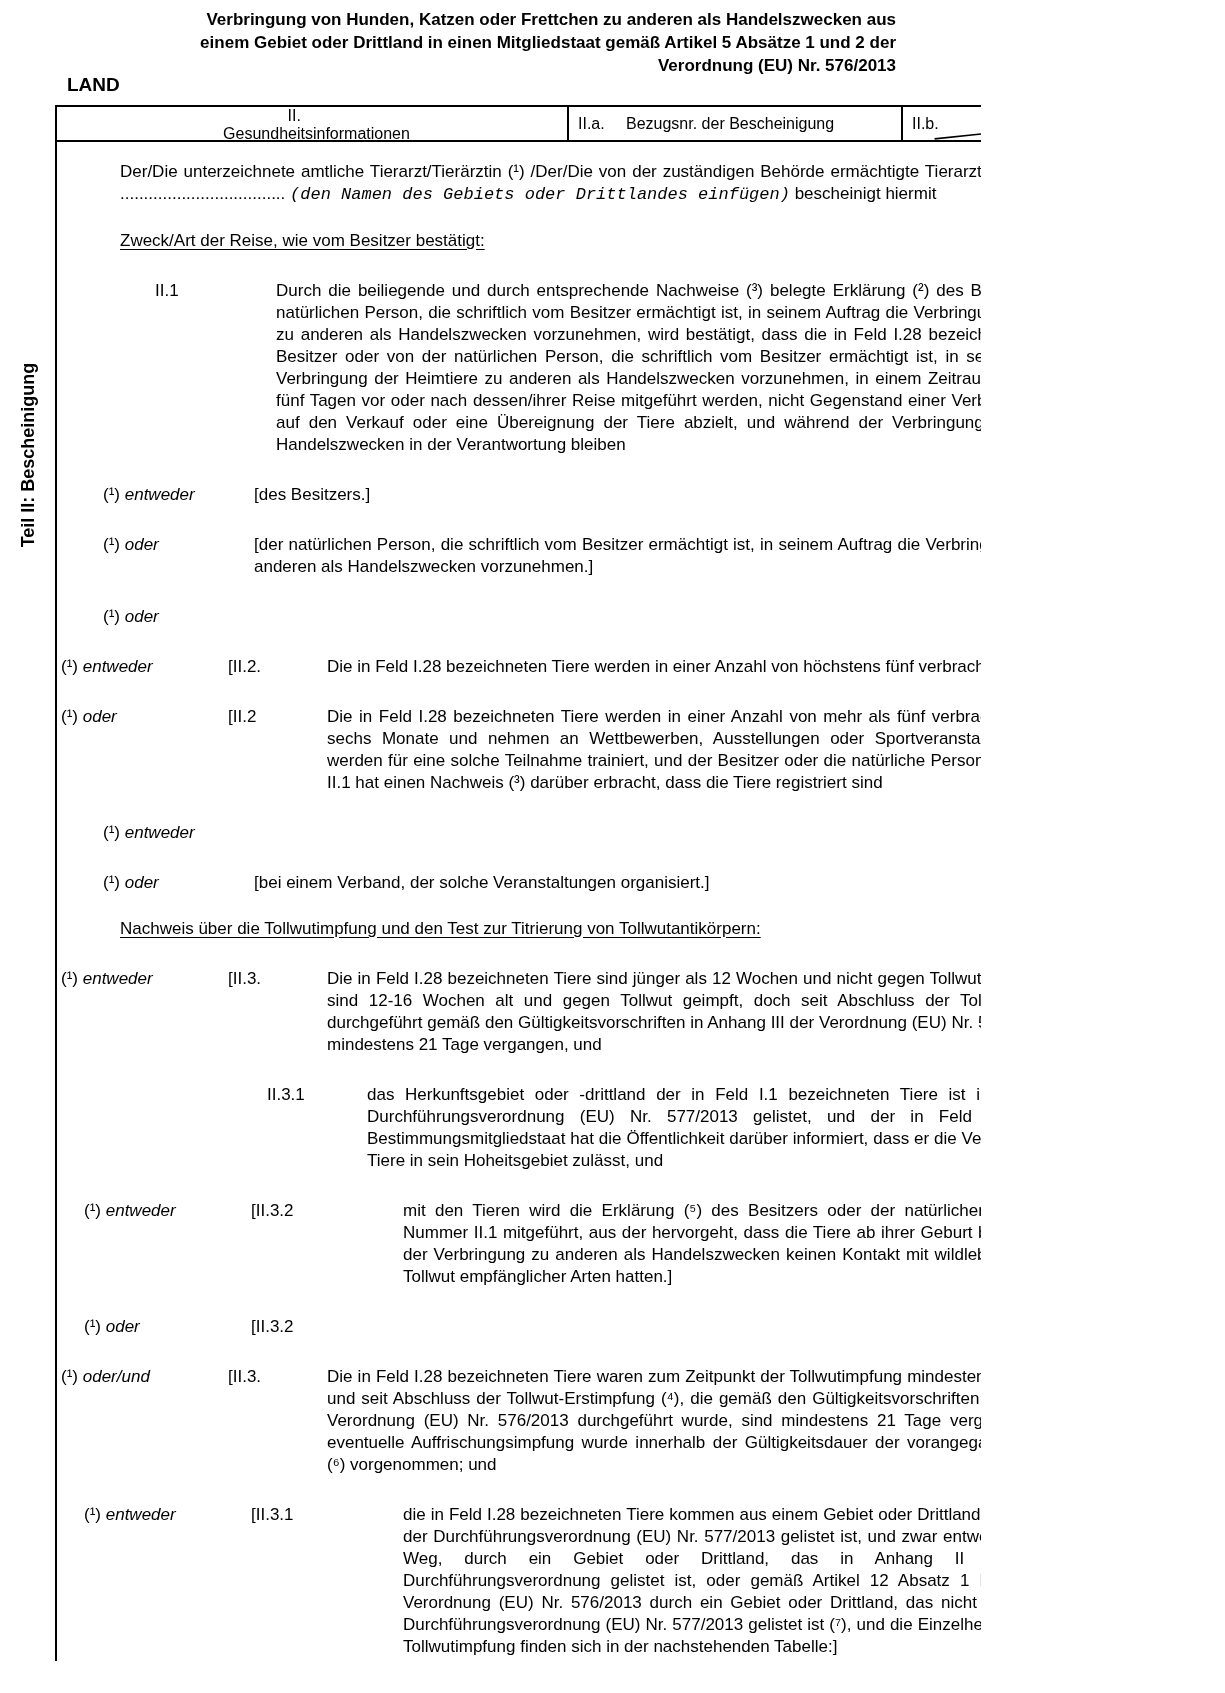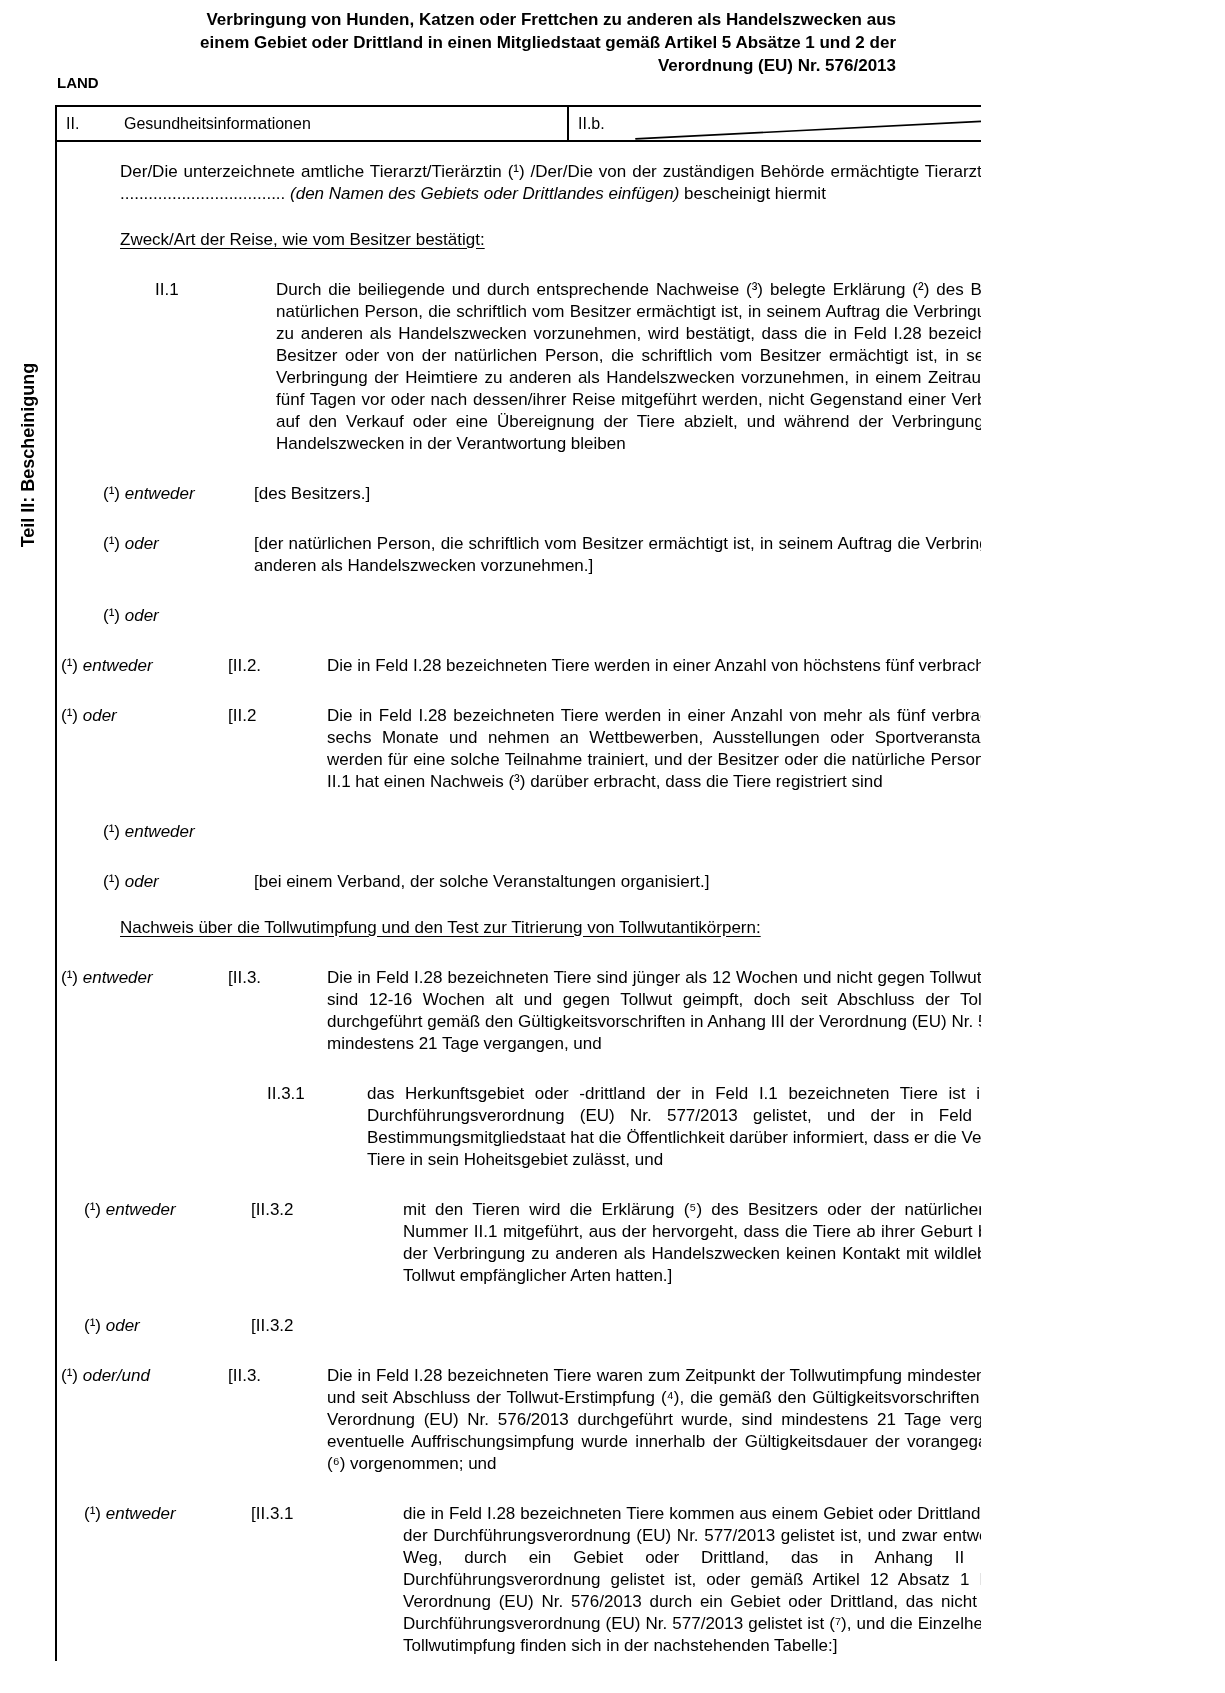--- a/index.html
+++ b/index.html
@@ -18,24 +18,24 @@
     top: 8px;
     right: 85px;
     width: 740px;
     text-align: right;
     font-weight: bold;
     font-size: 17px;
     line-height: 23px;
   }
   .country-label {
     position: absolute;
-    left: 57px;
+    left: 67px;
     top: 74px;
     font-weight: bold;
-    font-size: 15px;
+    font-size: 19px;
   }
   .sidebar-label {
     position: absolute;
     left: 28px;
     top: 455px;
     transform: translate(-50%, -50%) rotate(-90deg);
     transform-origin: center center;
     font-weight: bold;
     font-size: 18px;
     white-space: nowrap;
@@ -50,21 +50,21 @@
     border-right: 2px solid #000;
     border-top: 2px solid #000;
   }
   .head-row {
     display: flex;
     height: 35px;
     border-bottom: 2px solid #000;
     font-size: 16px;
   }
   .head-cell { display: flex; align-items: center; padding-left: 9px; }
-  .cell-1 { width: 510px; }
+  .cell-1 { width: 510px; flex-direction: column; }
   .cell-2 { width: 334px; border-left: 2px solid #000; }
   .cell-3 { flex: 1; border-left: 2px solid #000; position: relative; }
   .cell-no { display: inline-block; }
   .cell-1 .cell-no { width: 58px; }
   .cell-2 .cell-no { width: 48px; }
   .cell-3 .cell-no { position: relative; z-index: 2; }
   .diag-svg { position: absolute; left: 0; top: 0; width: 100%; height: 100%; }
   .body-content {
     padding-top: 13px;
     padding-right: 94px;
@@ -79,39 +79,43 @@
     text-decoration: underline;
     text-underline-offset: 3px;
   }
   .row { margin-top: 28px; display: grid; align-items: start; gap: 36px; }
   .row-ii1 { margin-left: 98px; grid-template-columns: 85px 1fr; }
   .row-b   { margin-left: 46px; grid-template-columns: 115px 1fr; }
   .row-a   { margin-left: 4px;  grid-template-columns: 131px 63px 1fr; }
   .row-c   { margin-left: 27px; grid-template-columns: 131px 116px 1fr; }
   .row-s   { margin-left: 210px; grid-template-columns: 64px 1fr; }
   .opt-word { font-style: italic; }
-  .it { font-style: italic; }
+  .it { font-style: italic; font-family: Liberation Mono, monospace; }
 </style>
 </head>
 <body>
 
 <div class="page">
 
   <div class="doc-header">Verbringung von Hunden, Katzen oder Frettchen zu anderen als Handelszwecken aus einem Gebiet oder Drittland in einen Mitgliedstaat gemäß Artikel 5 Absätze 1 und 2 der Verordnung (EU) Nr. 576/2013</div>
 
   <div class="country-label">LAND</div>
 
   <div class="sidebar-label">Teil II: Bescheinigung</div>
 
   <div class="main-box">
 
     <div class="head-row">
       <div class="head-cell cell-1">
         <span class="cell-no">II.</span>
         <span>Gesundheitsinformationen</span>
+      </div>
+      <div class="head-cell cell-2">
+        <span class="cell-no">II.a.</span>
+        <span>Bezugsnr. der Bescheinigung</span>
       </div>
       <div class="head-cell cell-3">
         <span class="cell-no">II.b.</span>
         <svg class="diag-svg" viewBox="0 0 308 31" preserveAspectRatio="none">
           <line x1="32" y1="30" x2="305" y2="3" stroke="#000" stroke-width="1.6"></line>
         </svg>
       </div>
     </div>
 
     <div class="body-content">

